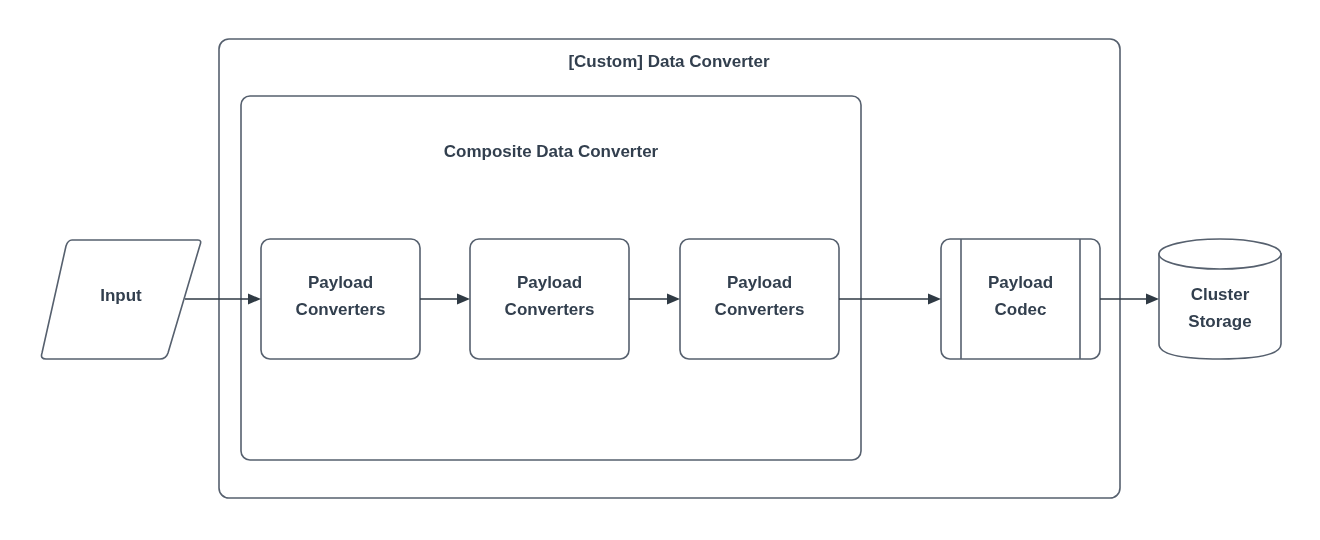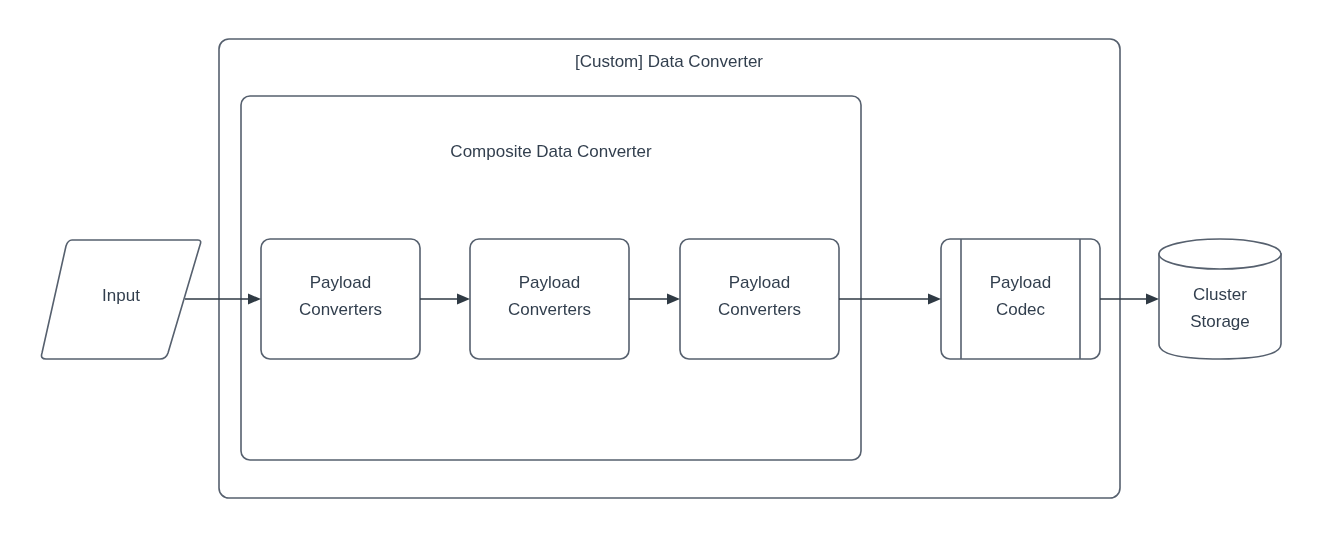--- a/index.html
+++ b/index.html
@@ -11,20 +11,21 @@
     width: 1320px;
     height: 540px;
     font-family: "Liberation Sans", sans-serif;
     overflow: hidden;
   }
   #diagram-root {
     position: relative;
     width: 1108px;
     height: 540px;
     background: #ffffff;
+    font-weight: bold;
   }
   svg#flow {
     display: block;
     width: 1320px;
     height: 540px;
   }
   .shape-stroke {
     fill: #ffffff;
     stroke: #56606e;
     stroke-width: 1.6;

